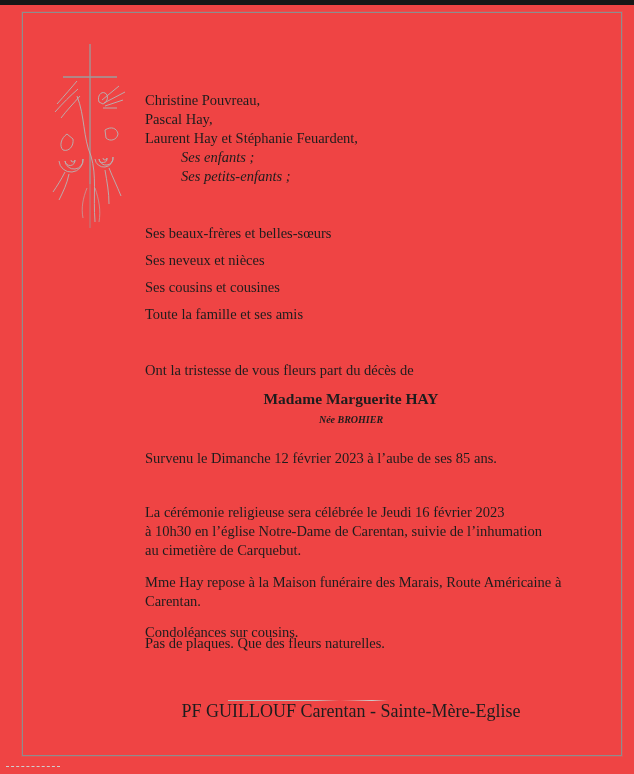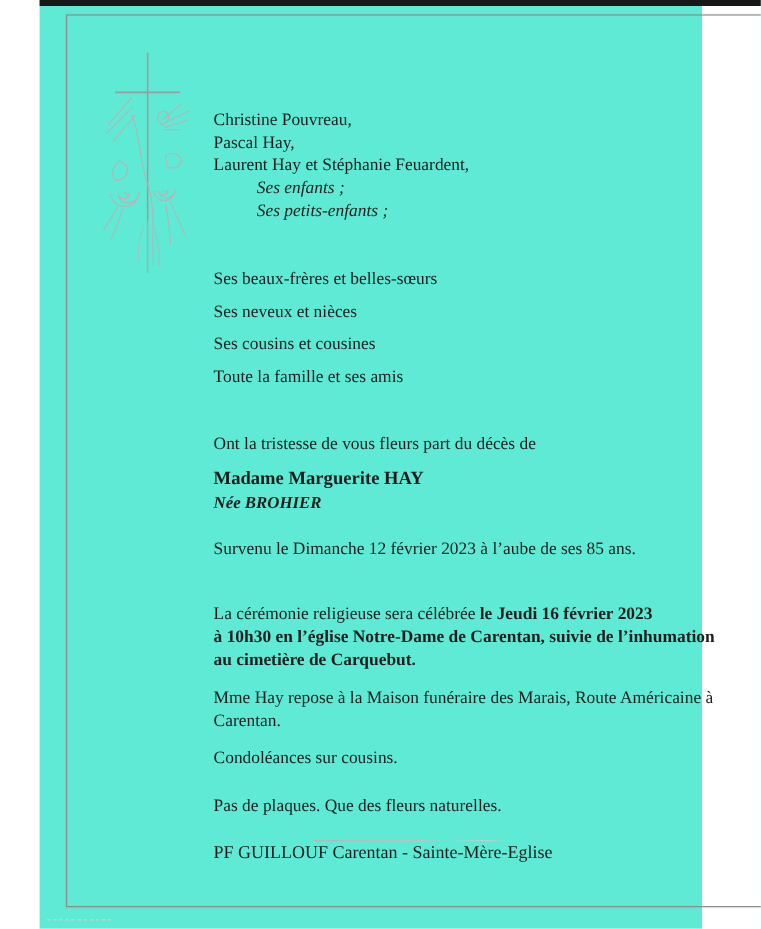--- a/index.html
+++ b/index.html
@@ -7,24 +7,23 @@
     padding: 0;
     background: #ffffff;
     width: 634px;
     height: 774px;
     font-family: "Liberation Serif", serif;
     color: #1d1d1d;
     overflow: hidden;
   }
   .page {
     position: relative;
-    width: 552px;
+    width: 634px;
     height: 774px;
-    background: #5eead4;
-    margin-left: 33px;
+    background: #ef4444;
   }
   .scan-top-bar {
     position: absolute;
     top: 0; left: 0;
     width: 634px; height: 5px;
     background: #171717;
   }
   .frame {
     position: absolute;
     left: 22px; top: 12px;
@@ -41,41 +40,41 @@
     position: absolute;
     left: 145px;
     width: 412px;
     font-size: 14.5px;
     line-height: 19px;
   }
   .tline { white-space: nowrap; }
   .indent { padding-left: 36px; font-style: italic; }
   .gap-top { margin-top: 6px; }
   .list .tline { margin-bottom: 8px; }
-  .center { }
+  .center { text-align: center; }
   .heading-name {
     font-weight: bold;
     font-size: 15.5px;
     line-height: 21px;
   }
   .heading-maiden {
     font-weight: bold;
     font-style: italic;
-    font-size: 14px;
+    font-size: 10px;
     line-height: 21px;
   }
-  .bold { font-weight: bold; }
+  .bold { font-weight: normal; }
   .footer-rule {
     position: absolute;
     left: 228px; top: 700px;
     width: 160px; height: 1px;
     background: linear-gradient(to right, #b5b5b5 0%, #c2c2c2 55%, rgba(200,200,200,0) 70%, #cccccc 90%, rgba(210,210,210,0) 100%);
   }
   .footer-text {
-    font-size: 15px;
+    font-size: 18px;
     line-height: 19px;
   }
   .scan-artifact {
     position: absolute;
     left: 6px; top: 766px;
     width: 54px; height: 0;
     border-top: 1px dashed #cfcfcf;
   }
 </style>
 </head>
@@ -137,20 +136,20 @@
     <div class="tline bold">au cimetière de Carquebut.</div>
   </div>
 
   <div class="tblock" style="top:573px">
     <div class="tline">Mme Hay repose à la Maison funéraire des Marais, Route Américaine à</div>
     <div class="tline">Carentan.</div>
   </div>
 
   <div class="tblock" style="top:623px">Condoléances sur cousins.</div>
 
-  <div class="tblock" style="top:663px">Pas de plaques. Que des fleurs naturelles.</div>
+  <div class="tblock" style="top:634px">Pas de plaques. Que des fleurs naturelles.</div>
 
   <div class="footer-rule"></div>
   <div class="tblock center footer-text" style="top:702px">PF GUILLOUF Carentan - Sainte-Mère-Eglise</div>
 
   <div class="scan-artifact"></div>
 
 </div>
 
 </body></html>

